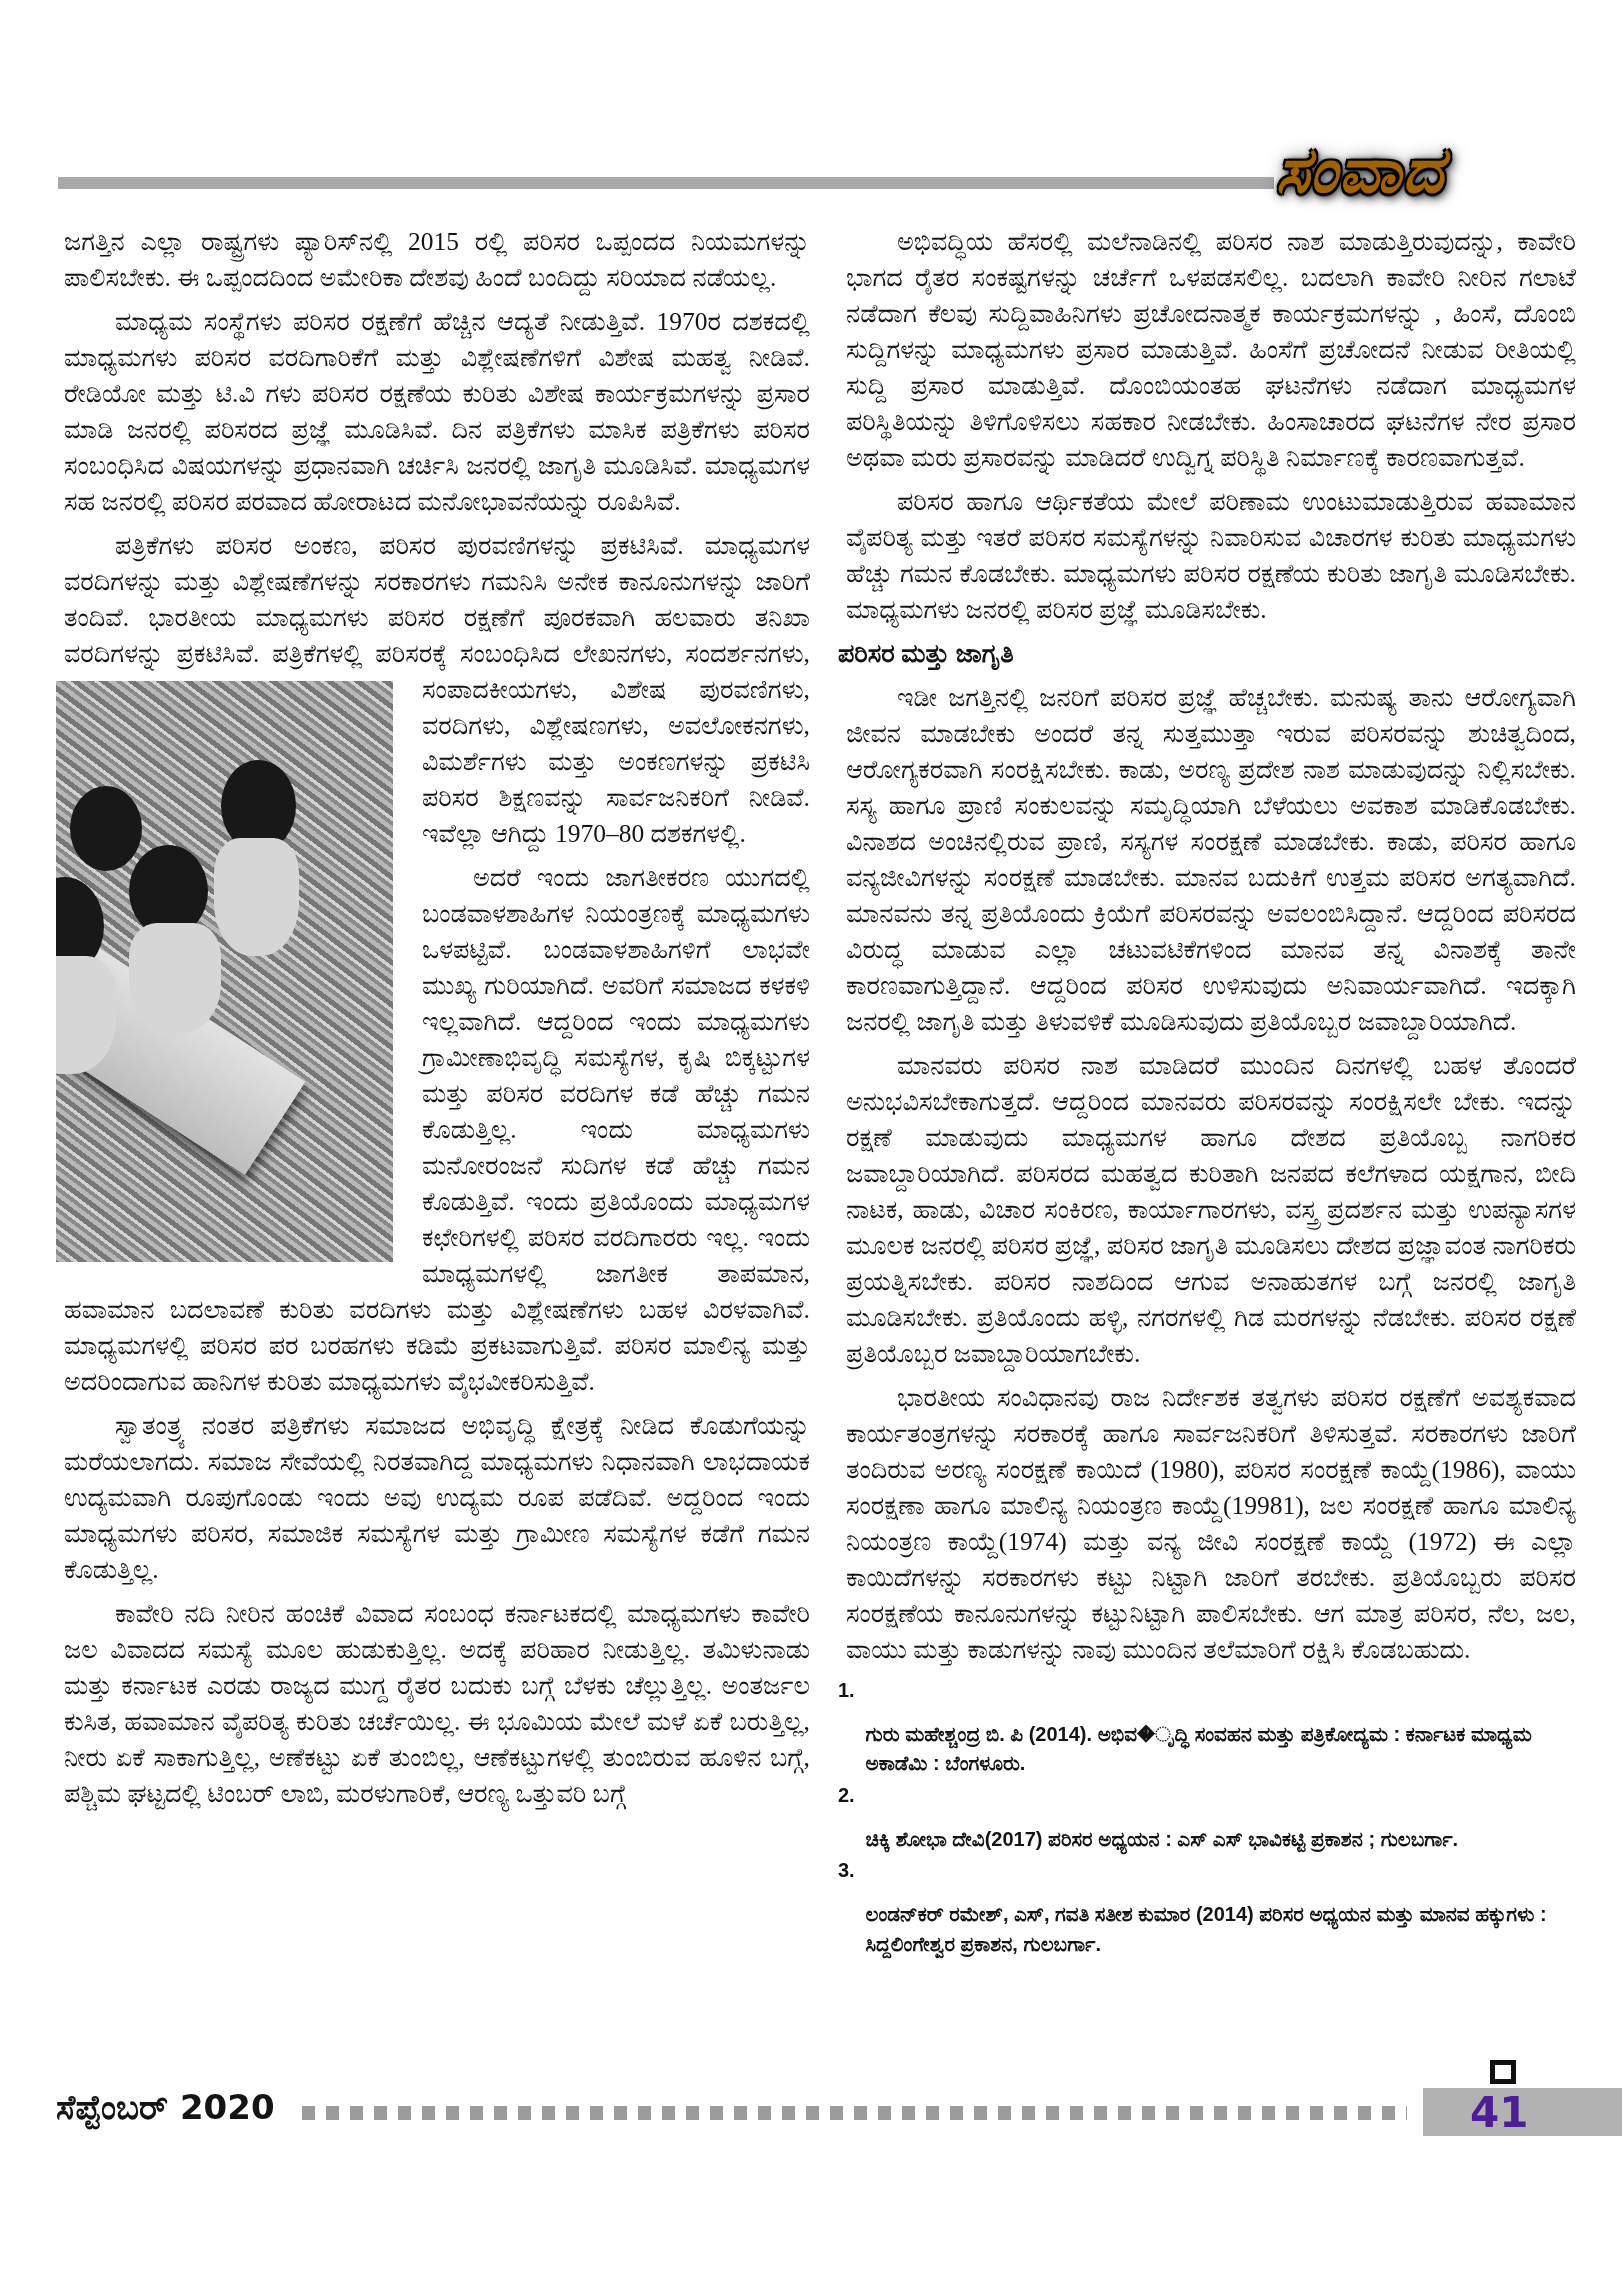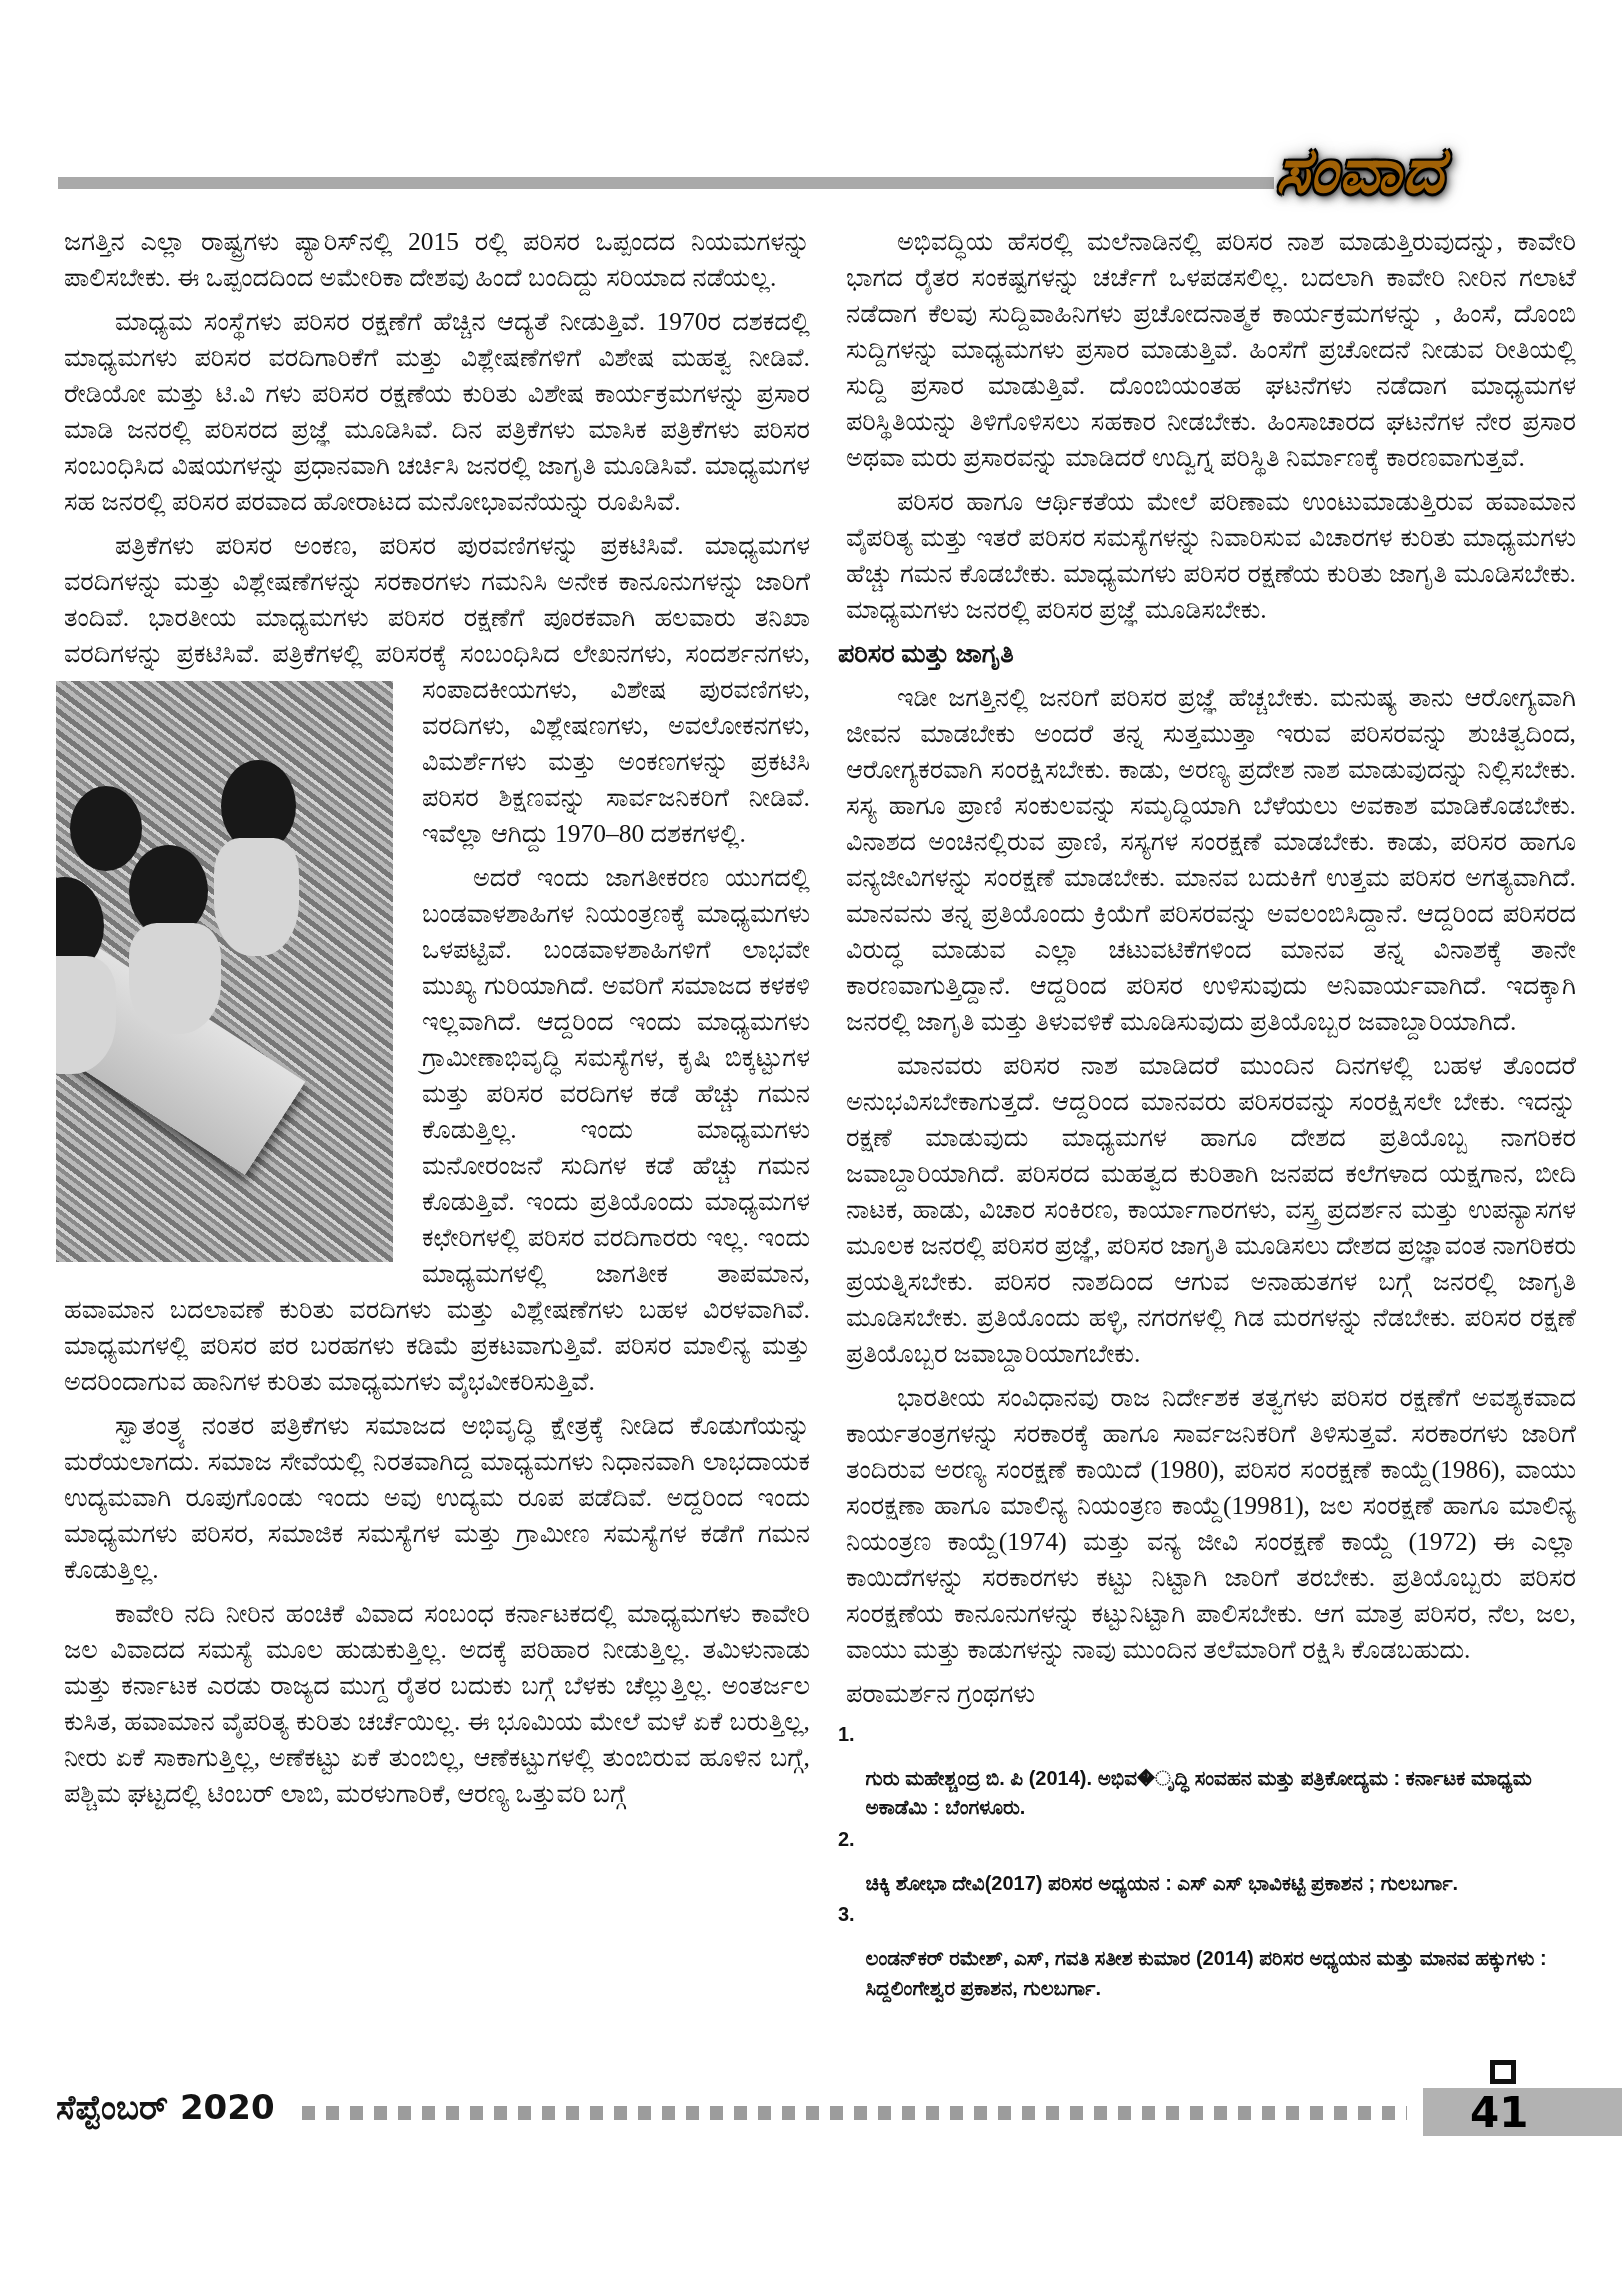--- a/index.html
+++ b/index.html
@@ -47,21 +47,21 @@
   .references{font-family:"Liberation Sans","DejaVu Sans",sans-serif;font-size:20px;line-height:29.4px;font-weight:bold;text-align:left;}
   .ref{display:flex;margin:0 0 2px 0;}
   .ref-num{flex:0 0 27.5px;}
   .ref-text{flex:1;margin-top:44px;}
   
   .issue-date{position:absolute;left:56px;top:2087px;font-size:34px;font-weight:bold;font-family:"DejaVu Sans","Liberation Sans",sans-serif;white-space:nowrap;}
   .dotted-rule{position:absolute;left:302px;top:2106px;width:1105px;height:13.7px;
     background:repeating-linear-gradient(90deg,#9c9c9c 0 13px,transparent 13px 24px);}
   .page-badge{position:absolute;left:1423px;top:2088px;width:200px;height:48px;background:#b2b2b2;}
   .page-badge .num{display:block;padding-left:47px;line-height:50px;font-size:42px;font-weight:bold;
-    font-family:"DejaVu Sans","Liberation Sans",sans-serif;color:#000000;}
+    font-family:"DejaVu Sans","Liberation Sans",sans-serif;color:#4c1d95;}
   .end-marker{position:absolute;left:1490px;top:2060px;width:15.7px;height:14.4px;border:5.9px solid #111;background:#fff;}
 </style>
 </head>
 <body>
 
 <div class="page">
 
   <div class="header-rule"></div>
   <div class="masthead">ಸಂವಾದ</div>
 
@@ -90,21 +90,20 @@
   </div>
 
   <div class="col col-right">
     <p class="para">ಅಭಿವದ್ಧಿಯ ಹೆಸರಲ್ಲಿ ಮಲೆನಾಡಿನಲ್ಲಿ ಪರಿಸರ ನಾಶ ಮಾಡುತ್ತಿರುವುದನ್ನು, ಕಾವೇರಿ ಭಾಗದ ರೈತರ ಸಂಕಷ್ಟಗಳನ್ನು ಚರ್ಚೆಗೆ ಒಳಪಡಸಲಿಲ್ಲ. ಬದಲಾಗಿ ಕಾವೇರಿ ನೀರಿನ ಗಲಾಟೆ ನಡೆದಾಗ ಕೆಲವು ಸುದ್ದಿವಾಹಿನಿಗಳು ಪ್ರಚೋದನಾತ್ಮಕ ಕಾರ್ಯಕ್ರಮಗಳನ್ನು , ಹಿಂಸೆ, ದೊಂಬಿ ಸುದ್ದಿಗಳನ್ನು ಮಾಧ್ಯಮಗಳು ಪ್ರಸಾರ ಮಾಡುತ್ತಿವೆ. ಹಿಂಸೆಗೆ ಪ್ರಚೋದನೆ ನೀಡುವ ರೀತಿಯಲ್ಲಿ ಸುದ್ದಿ ಪ್ರಸಾರ ಮಾಡುತ್ತಿವೆ. ದೊಂಬಿಯಂತಹ ಘಟನೆಗಳು ನಡೆದಾಗ ಮಾಧ್ಯಮಗಳ ಪರಿಸ್ಥಿತಿಯನ್ನು ತಿಳಿಗೊಳಿಸಲು ಸಹಕಾರ ನೀಡಬೇಕು. ಹಿಂಸಾಚಾರದ ಘಟನೆಗಳ ನೇರ ಪ್ರಸಾರ ಅಥವಾ ಮರು ಪ್ರಸಾರವನ್ನು ಮಾಡಿದರೆ ಉದ್ವಿಗ್ನ ಪರಿಸ್ಥಿತಿ ನಿರ್ಮಾಣಕ್ಕೆ ಕಾರಣವಾಗುತ್ತವೆ.</p>
     <p class="para">ಪರಿಸರ ಹಾಗೂ ಆರ್ಥಿಕತೆಯ ಮೇಲೆ ಪರಿಣಾಮ ಉಂಟುಮಾಡುತ್ತಿರುವ ಹವಾಮಾನ ವೈಪರಿತ್ಯ ಮತ್ತು ಇತರೆ ಪರಿಸರ ಸಮಸ್ಯೆಗಳನ್ನು ನಿವಾರಿಸುವ ವಿಚಾರಗಳ ಕುರಿತು ಮಾಧ್ಯಮಗಳು ಹೆಚ್ಚು ಗಮನ ಕೊಡಬೇಕು. ಮಾಧ್ಯಮಗಳು ಪರಿಸರ ರಕ್ಷಣೆಯ ಕುರಿತು ಜಾಗೃತಿ ಮೂಡಿಸಬೇಕು. ಮಾಧ್ಯಮಗಳು ಜನರಲ್ಲಿ ಪರಿಸರ ಪ್ರಜ್ಞೆ ಮೂಡಿಸಬೇಕು.</p>
     <p class="section-heading">ಪರಿಸರ ಮತ್ತು ಜಾಗೃತಿ</p>
     <p class="para">ಇಡೀ ಜಗತ್ತಿನಲ್ಲಿ ಜನರಿಗೆ ಪರಿಸರ ಪ್ರಜ್ಞೆ ಹೆಚ್ಚಬೇಕು. ಮನುಷ್ಯ ತಾನು ಆರೋಗ್ಯವಾಗಿ ಜೀವನ ಮಾಡಬೇಕು ಅಂದರೆ ತನ್ನ ಸುತ್ತಮುತ್ತಾ ಇರುವ ಪರಿಸರವನ್ನು ಶುಚಿತ್ವದಿಂದ, ಆರೋಗ್ಯಕರವಾಗಿ ಸಂರಕ್ಷಿಸಬೇಕು. ಕಾಡು, ಅರಣ್ಯ ಪ್ರದೇಶ ನಾಶ ಮಾಡುವುದನ್ನು ನಿಲ್ಲಿಸಬೇಕು. ಸಸ್ಯ ಹಾಗೂ ಪ್ರಾಣಿ ಸಂಕುಲವನ್ನು ಸಮೃದ್ಧಿಯಾಗಿ ಬೆಳೆಯಲು ಅವಕಾಶ ಮಾಡಿಕೊಡಬೇಕು. ವಿನಾಶದ ಅಂಚಿನಲ್ಲಿರುವ ಪ್ರಾಣಿ, ಸಸ್ಯಗಳ ಸಂರಕ್ಷಣೆ ಮಾಡಬೇಕು. ಕಾಡು, ಪರಿಸರ ಹಾಗೂ ವನ್ಯಜೀವಿಗಳನ್ನು ಸಂರಕ್ಷಣೆ ಮಾಡಬೇಕು. ಮಾನವ ಬದುಕಿಗೆ ಉತ್ತಮ ಪರಿಸರ ಅಗತ್ಯವಾಗಿದೆ. ಮಾನವನು ತನ್ನ ಪ್ರತಿಯೊಂದು ಕ್ರಿಯೆಗೆ ಪರಿಸರವನ್ನು ಅವಲಂಬಿಸಿದ್ದಾನೆ. ಆದ್ದರಿಂದ ಪರಿಸರದ ವಿರುದ್ಧ ಮಾಡುವ ಎಲ್ಲಾ ಚಟುವಟಿಕೆಗಳಿಂದ ಮಾನವ ತನ್ನ ವಿನಾಶಕ್ಕೆ ತಾನೇ ಕಾರಣವಾಗುತ್ತಿದ್ದಾನೆ. ಆದ್ದರಿಂದ ಪರಿಸರ ಉಳಿಸುವುದು ಅನಿವಾರ್ಯವಾಗಿದೆ. ಇದಕ್ಕಾಗಿ ಜನರಲ್ಲಿ ಜಾಗೃತಿ ಮತ್ತು ತಿಳುವಳಿಕೆ ಮೂಡಿಸುವುದು ಪ್ರತಿಯೊಬ್ಬರ ಜವಾಬ್ದಾರಿಯಾಗಿದೆ.</p>
     <p class="para">ಮಾನವರು ಪರಿಸರ ನಾಶ ಮಾಡಿದರೆ ಮುಂದಿನ ದಿನಗಳಲ್ಲಿ ಬಹಳ ತೊಂದರೆ ಅನುಭವಿಸಬೇಕಾಗುತ್ತದೆ. ಆದ್ದರಿಂದ ಮಾನವರು ಪರಿಸರವನ್ನು ಸಂರಕ್ಷಿಸಲೇ ಬೇಕು. ಇದನ್ನು ರಕ್ಷಣೆ ಮಾಡುವುದು ಮಾಧ್ಯಮಗಳ ಹಾಗೂ ದೇಶದ ಪ್ರತಿಯೊಬ್ಬ ನಾಗರಿಕರ ಜವಾಬ್ದಾರಿಯಾಗಿದೆ. ಪರಿಸರದ ಮಹತ್ವದ ಕುರಿತಾಗಿ ಜನಪದ ಕಲೆಗಳಾದ ಯಕ್ಷಗಾನ, ಬೀದಿ ನಾಟಕ, ಹಾಡು, ವಿಚಾರ ಸಂಕಿರಣ, ಕಾರ್ಯಾಗಾರಗಳು, ವಸ್ತ್ರ ಪ್ರದರ್ಶನ ಮತ್ತು ಉಪನ್ಯಾಸಗಳ ಮೂಲಕ ಜನರಲ್ಲಿ ಪರಿಸರ ಪ್ರಜ್ಞೆ, ಪರಿಸರ ಜಾಗೃತಿ ಮೂಡಿಸಲು ದೇಶದ ಪ್ರಜ್ಞಾವಂತ ನಾಗರಿಕರು ಪ್ರಯತ್ನಿಸಬೇಕು. ಪರಿಸರ ನಾಶದಿಂದ ಆಗುವ ಅನಾಹುತಗಳ ಬಗ್ಗೆ ಜನರಲ್ಲಿ ಜಾಗೃತಿ ಮೂಡಿಸಬೇಕು. ಪ್ರತಿಯೊಂದು ಹಳ್ಳಿ, ನಗರಗಳಲ್ಲಿ ಗಿಡ ಮರಗಳನ್ನು ನೆಡಬೇಕು. ಪರಿಸರ ರಕ್ಷಣೆ ಪ್ರತಿಯೊಬ್ಬರ ಜವಾಬ್ದಾರಿಯಾಗಬೇಕು.</p>
     <p class="para">ಭಾರತೀಯ ಸಂವಿಧಾನವು ರಾಜ ನಿರ್ದೇಶಕ ತತ್ವಗಳು ಪರಿಸರ ರಕ್ಷಣೆಗೆ ಅವಶ್ಯಕವಾದ ಕಾರ್ಯತಂತ್ರಗಳನ್ನು ಸರಕಾರಕ್ಕೆ ಹಾಗೂ ಸಾರ್ವಜನಿಕರಿಗೆ ತಿಳಿಸುತ್ತವೆ. ಸರಕಾರಗಳು ಜಾರಿಗೆ ತಂದಿರುವ ಅರಣ್ಯ ಸಂರಕ್ಷಣೆ ಕಾಯಿದೆ (1980), ಪರಿಸರ ಸಂರಕ್ಷಣೆ ಕಾಯ್ದೆ(1986), ವಾಯು ಸಂರಕ್ಷಣಾ ಹಾಗೂ ಮಾಲಿನ್ಯ ನಿಯಂತ್ರಣ ಕಾಯ್ದೆ(19981), ಜಲ ಸಂರಕ್ಷಣೆ ಹಾಗೂ ಮಾಲಿನ್ಯ ನಿಯಂತ್ರಣ ಕಾಯ್ದೆ(1974) ಮತ್ತು ವನ್ಯ ಜೀವಿ ಸಂರಕ್ಷಣೆ ಕಾಯ್ದೆ (1972) ಈ ಎಲ್ಲಾ ಕಾಯಿದೆಗಳನ್ನು ಸರಕಾರಗಳು ಕಟ್ಟು ನಿಟ್ಟಾಗಿ ಜಾರಿಗೆ ತರಬೇಕು. ಪ್ರತಿಯೊಬ್ಬರು ಪರಿಸರ ಸಂರಕ್ಷಣೆಯ ಕಾನೂನುಗಳನ್ನು ಕಟ್ಟುನಿಟ್ಟಾಗಿ ಪಾಲಿಸಬೇಕು. ಆಗ ಮಾತ್ರ ಪರಿಸರ, ನೆಲ, ಜಲ, ವಾಯು ಮತ್ತು ಕಾಡುಗಳನ್ನು ನಾವು ಮುಂದಿನ ತಲೆಮಾರಿಗೆ ರಕ್ಷಿಸಿ ಕೊಡಬಹುದು.</p>
 
-    <p class="para no-indent">ಪರಾಮರ್ಶನ ಗ್ರಂಥಗಳು</p>
 
     <div class="references">
       <div class="ref">
         <span class="ref-num">1.</span>
         <span class="ref-text">ಗುರು ಮಹೇಶ್ಚಂದ್ರ ಬಿ. ಪಿ (2014). ಅಭಿವ�ೃದ್ಧಿ ಸಂವಹನ ಮತ್ತು ಪತ್ರಿಕೋದ್ಯಮ : ಕರ್ನಾಟಕ ಮಾಧ್ಯಮ ಅಕಾಡೆಮಿ : ಬೆಂಗಳೂರು.</span>
       </div>
       <div class="ref">
         <span class="ref-num">2.</span>
         <span class="ref-text">ಚಿಕ್ಕಿ ಶೋಭಾ ದೇವಿ(2017) ಪರಿಸರ ಅಧ್ಯಯನ : ಎಸ್ ಎಸ್ ಭಾವಿಕಟ್ಟಿ ಪ್ರಕಾಶನ ; ಗುಲಬರ್ಗಾ.</span>
       </div>

